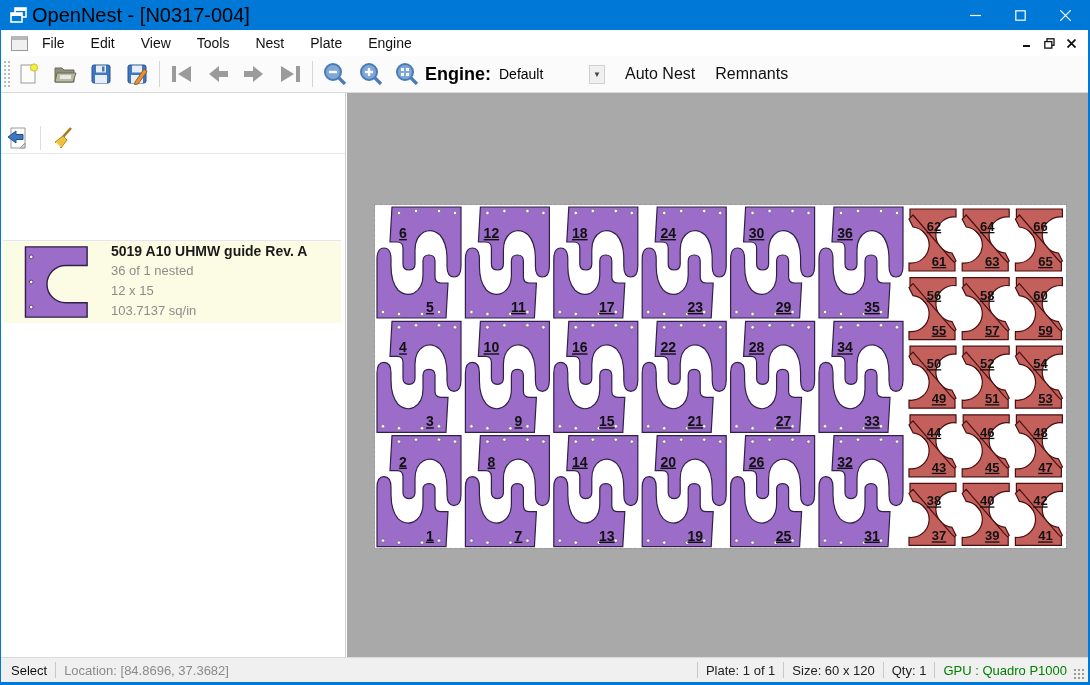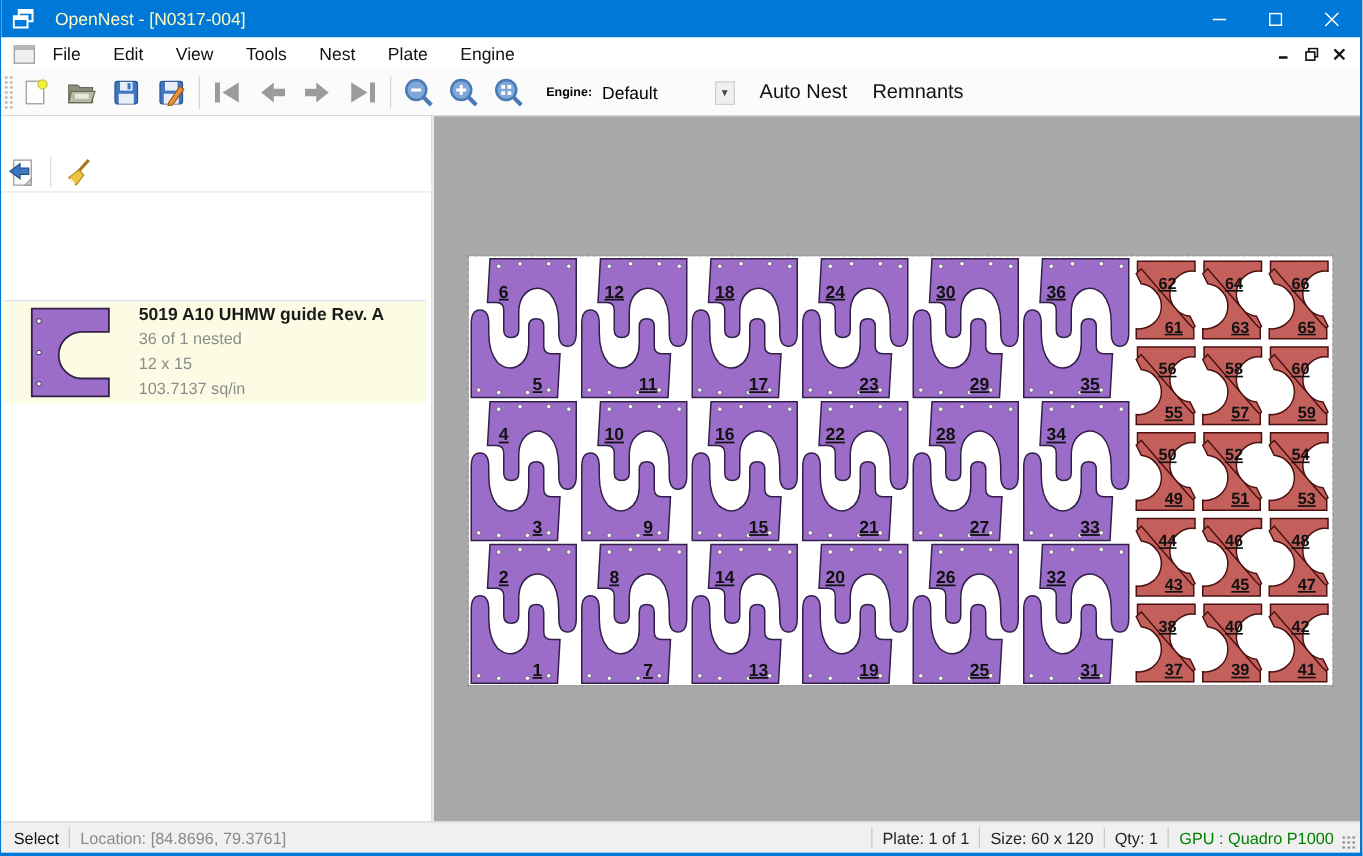--- a/index.html
+++ b/index.html
@@ -4,36 +4,36 @@
 <style>
   * { margin:0; padding:0; box-sizing:border-box; }
   html,body { width:1090px; height:685px; font-family:"Liberation Sans", sans-serif; }
   #window {
     position:relative; width:1090px; height:685px; background:#fff; overflow:hidden;
     border-left:1px solid #0078D7; border-right:2px solid #0078D7; border-bottom:3px solid #0078D7;
   }
   
   #titlebar { position:absolute; left:0; top:0; width:100%; height:30px; background:#0078D7; display:flex; align-items:center; }
   #titlebar .app-icon { margin-left:9px; width:18px; height:18px; }
-  #titlebar .title { color:#fef9c3; font-size:14px; margin-left:16px; }
+  #titlebar .title { color:#000000; font-size:20px; margin-left:4px; }
   #titlebar .win-btns { margin-left:auto; display:flex; height:30px; }
   .win-btn { width:45px; height:30px; display:flex; align-items:center; justify-content:center; color:#fff; font-size:13px; }
   
   #menubar { position:absolute; left:0; top:30px; width:100%; height:26px; background:#fff; display:flex; align-items:center; }
   #menubar .mdi-icon { margin-left:10px; width:17px; height:15px; background:#f0f0f0; border:1px solid #999; border-top:4px solid #b8b8b8; }
   .menu-item { padding:20px 12px; font-size:14px; color:#111; margin-left:2px; }
   #menubar .mdi-btns { margin-left:auto; display:flex; align-items:center; margin-right:6px; }
   .mdi-btn { width:22px; height:20px; display:flex; align-items:center; justify-content:center; color:#111; font-weight:bold; font-size:12px; }
   
   #toolbar { position:absolute; left:0; top:56px; width:100%; height:37px; background:#fbfbfb; border-bottom:1px solid #d9d9d9; display:flex; align-items:center; }
   .grip { width:8px; height:28px; margin-left:2px; background-image:radial-gradient(#b9b9b9 1px, transparent 1.2px); background-size:4px 4px; }
   .tb-btn { width:36px; height:32px; display:flex; align-items:center; justify-content:center; }
   .tb-sep { width:1px; height:26px; background:#d5d5d5; margin:0 4px; }
   .tb-text { font-size:16px; color:#111; padding:0 10px; }
-  .engine-label { font-weight:bold; font-size:10px; margin-left:12px; }
+  .engine-label { font-weight:bold; font-size:18px; }
   .engine-box { display:flex; align-items:center; margin-left:8px; }
   .engine-value { font-size:14px; width:90px; }
   .engine-arrow { width:16px; height:19px; background:#f0f0f0; border:1px solid #d0d0d0; display:flex; align-items:center; justify-content:center; font-size:8px; color:#444; }
   
   #sidebar { position:absolute; left:0; top:93px; width:345px; height:567px; background:#fff; border-right:1px solid #d0d0d0; }
   #tabstrip { position:absolute; left:0; top:2px; width:100%; height:27px; display:flex; align-items:flex-end; }
   .tab { height:24px; padding:3px 0 0 0; width:102px; text-align:center; font-size:14px; border:1px solid #acacac; background:linear-gradient(#f2f2f2,#e6e6e6); color:#222; }
   .tab.active { height:27px; background:#fff; border-bottom:1px solid #fff; padding-top:5px; }
   #side-toolbar { position:absolute; left:0; top:29px; width:100%; height:32px; background:#fff; display:flex; align-items:center; border-bottom:1px solid #e8e8e8; }
   .side-tb-btn { width:34px; height:30px; display:flex; align-items:center; justify-content:center; }
@@ -658,21 +658,21 @@
           </g>
           <text x="665.4" y="300.4" class="numr" text-decoration="underline">42</text>
           <text x="670.4" y="335.4" class="numr" text-decoration="underline">41</text>
         </svg>
     </div>
   </div>
 
   <div id="statusbar">
     <span class="sb-left">Select</span>
     <div class="sb-sep"></div>
-    <span class="sb-gray">Location: [84.8696, 79.3761]</span>
+    <span class="sb-gray">Location: [84.8696, 37.3682]</span>
     <div class="sb-right">
       <div class="sb-sep"></div>
       <span class="sb-item">Plate: 1 of 1</span>
       <div class="sb-sep"></div>
       <span class="sb-item">Size: 60 x 120</span>
       <div class="sb-sep"></div>
       <span class="sb-item">Qty: 1</span>
       <div class="sb-sep"></div>
       <span class="sb-item sb-green" id="gpu-text" style="color: rgb(0, 128, 0);">GPU : Quadro P1000</span>
       <div class="sb-grip"></div>

